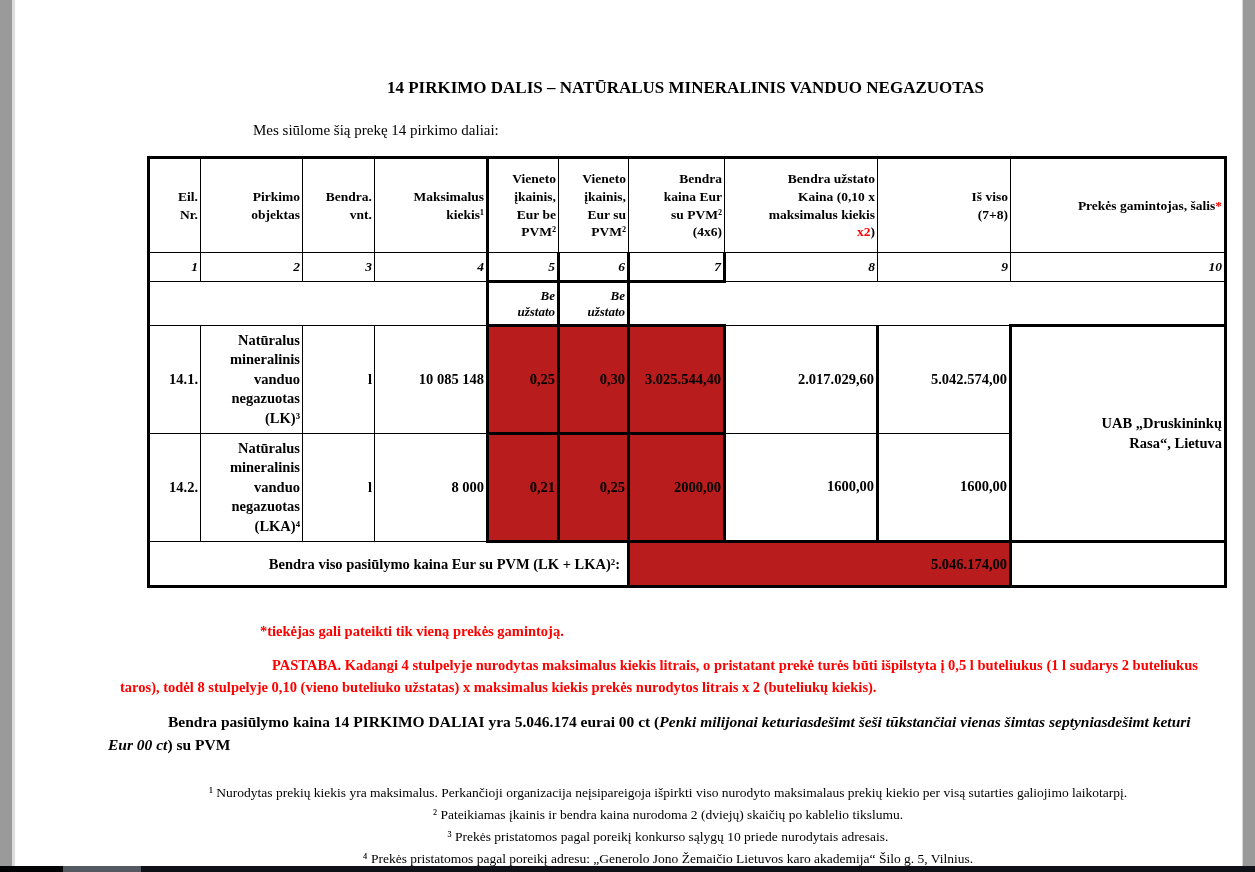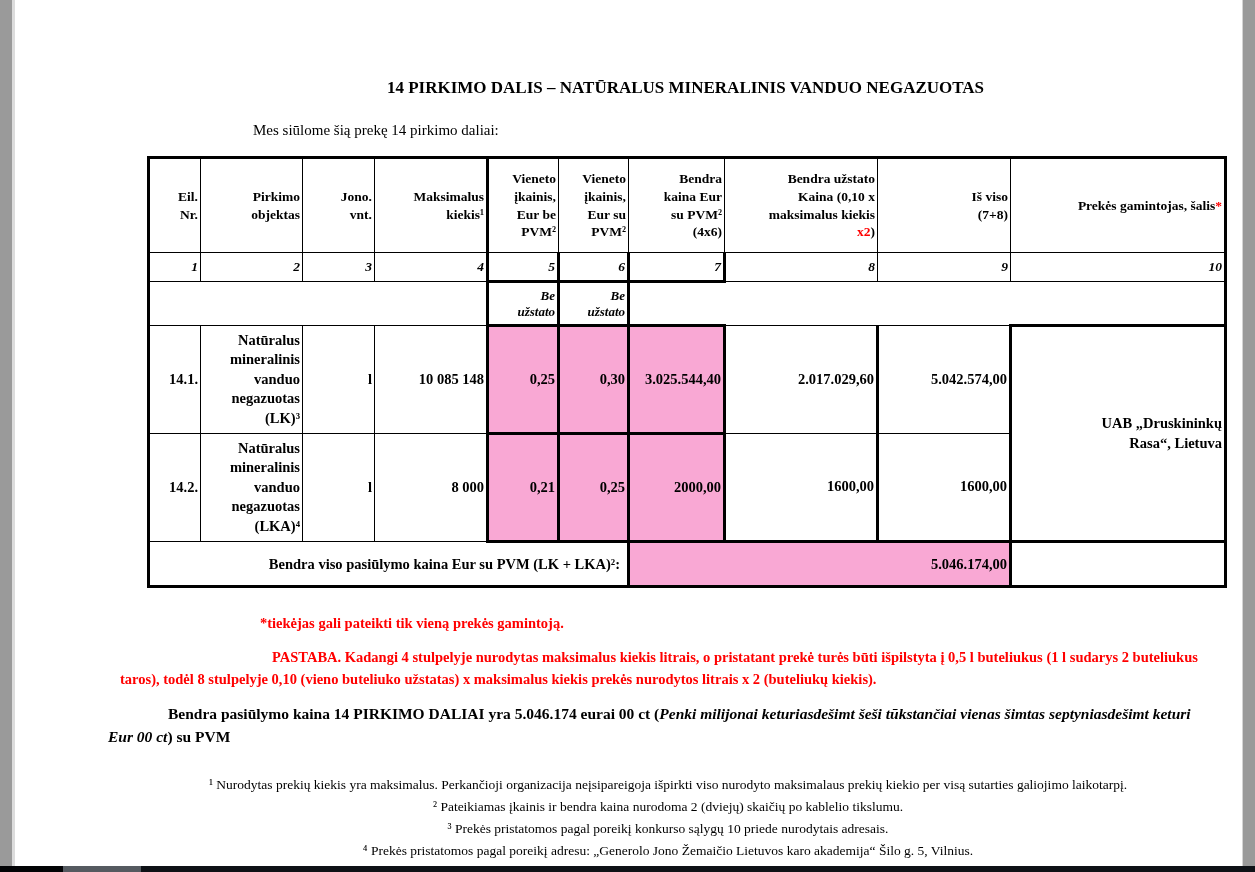--- a/index.html
+++ b/index.html
@@ -26,26 +26,26 @@
   table.offer td{border:1px solid #000;text-align:right;vertical-align:middle;padding:1px 2px;white-space:pre-line;font-weight:bold;}
   .hrow td{height:91px;font-size:13.5px;line-height:1.32;}
   .nrow td{height:25px;font-style:italic;font-size:13.5px;}
   .srow td{height:39px;font-style:italic;font-size:13px;}
   .drow td{height:103px;font-size:14.5px;line-height:1.35;}
   .trow td{height:40px;font-size:14.5px;}
   .tl{border-left:3px solid #000 !important;}
   .tr3{border-right:3px solid #000 !important;}
   .tb3{border-bottom:3px solid #000 !important;}
   .box{border:3px solid #000 !important;}
-  .shade{background:#f9a8d4;}
+  .shade{background:#b91c1c;}
   .red-t{color:#ff0000;}
   .total-label{text-align:right !important;padding-right:7px !important;}
 
   
-  .note-star{margin:24px 0 0 0;color:#ff0000;font-weight:bold;font-size:14.5px;text-indent:152px;line-height:22px;}
+  .note-star{margin:32px 0 0 0;color:#ff0000;font-weight:bold;font-size:14.5px;text-indent:152px;line-height:22px;}
   .note-pastaba{margin:12px;color:#ff0000;font-weight:bold;font-size:14.5px;text-indent:152px;line-height:22px;width:1118px;}
   .summary{margin:0;font-weight:bold;font-size:15.5px;text-indent:60px;line-height:23px;width:1110px;}
   .summary .it{font-style:italic;}
   .footnotes{margin-top:26px;font-size:13.5px;line-height:22px;width:1120px;text-align:center;}
 </style>
 </head>
 <body>
 
 <div class="gutter-left"></div>
 <div class="gutter-right"></div>
@@ -67,21 +67,21 @@
         <col style="width:153px">
       <col style="width:133px">
         <col style="width:215px">
     </colgroup>
     <tbody>
       <tr class="hrow">
         <td>Eil.
 Nr.</td>
         <td>Pirkimo
 objektas</td>
-        <td>Jono.
+        <td>Bendra.
 vnt.</td>
         <td>Maksimalus
 kiekis¹</td>
         <td class="tl">Vieneto
 įkainis,
 Eur be
 PVM²</td>
         <td>Vieneto
 įkainis,
 Eur su

